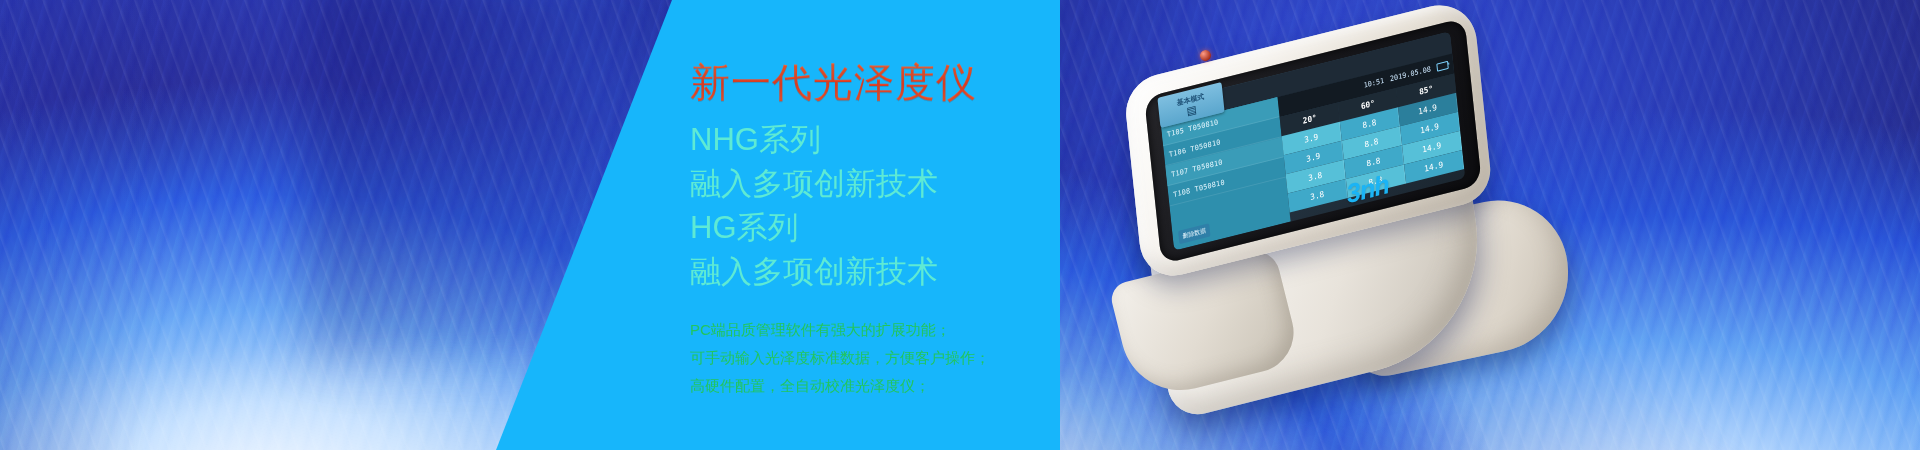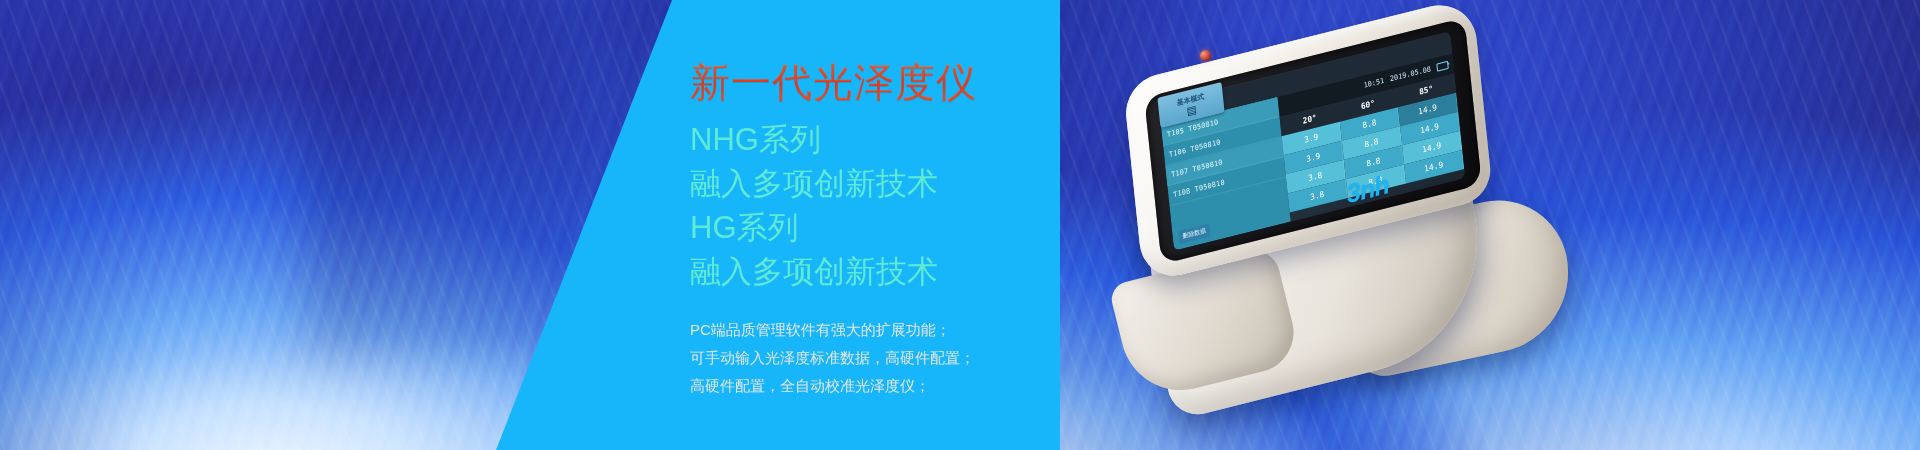--- a/index.html
+++ b/index.html
@@ -56,21 +56,21 @@
     clip-path:polygon(672px 0, 1060px 0, 1060px 450px, 496px 450px);}
 
   
   .copy{position:absolute;left:690px;top:44px;width:420px;}
   .headline{font-size:40px;font-weight:400;letter-spacing:1px;line-height:1.1;
     color:#ef5a32;
     background:linear-gradient(180deg,#f26b3d 0%,#e8452a 55%,#f0603a 100%);
     -webkit-background-clip:text;background-clip:text;-webkit-text-fill-color:transparent;
     text-shadow:0 1px 0 rgba(120,20,0,.18);margin:16px 0 14px 0;white-space:nowrap;}
   .sub{color:#5eead4;font-size:31px;line-height:1.42;font-weight:400;white-space:nowrap;}
-  .para{margin-top:22px;color:#e5e5e5;font-size:15px;line-height:1.85;white-space:nowrap;}
+  .para{margin-top:22px;color:#22c55e;font-size:15px;line-height:1.85;white-space:nowrap;}
 
   
   .device{position:absolute;left:1040px;top:14px;width:560px;height:420px;}
   .dev-body{position:absolute;left:110px;top:118px;width:330px;height:250px;
     background:linear-gradient(118deg,#ffffff 0%,#f7f5f1 26%,#e8e3db 58%,#d2ccc2 82%,#bdb6aa 100%);
     border-radius:40px 62px 120px 34px;
     transform:rotate(-14deg) skewX(-6deg);
     box-shadow:0 14px 30px rgba(10,20,70,.42), inset -10px -14px 28px rgba(120,110,95,.30), inset 6px 6px 14px rgba(255,255,255,.9);}
   .dev-grip{position:absolute;left:300px;top:196px;width:230px;height:150px;
     background:linear-gradient(120deg,#fdfcfa 0%,#efebe4 34%,#ddd6cb 68%,#c3bbae 100%);
@@ -149,21 +149,21 @@
   <div class="cyan-panel"></div>
 
   <div class="copy">
     <div class="headline">新一代光泽度仪</div>
     <div class="sub">NHG系列</div>
     <div class="sub">融入多项创新技术</div>
     <div class="sub">HG系列</div>
     <div class="sub">融入多项创新技术</div>
     <div class="para">
       <div>PC端品质管理软件有强大的扩展功能；</div>
-      <div>可手动输入光泽度标准数据，高硬件配置；</div>
+      <div>可手动输入光泽度标准数据，方便客户操作；</div>
       <div>高硬件配置，全自动校准光泽度仪；</div>
     </div>
   </div>
 
   <div class="device">
     <div class="dev-grip"></div>
     <div class="dev-body"></div>
     <div class="dev-nose"></div>
     <div class="dev-head"></div>
     <div class="bezel"></div>

